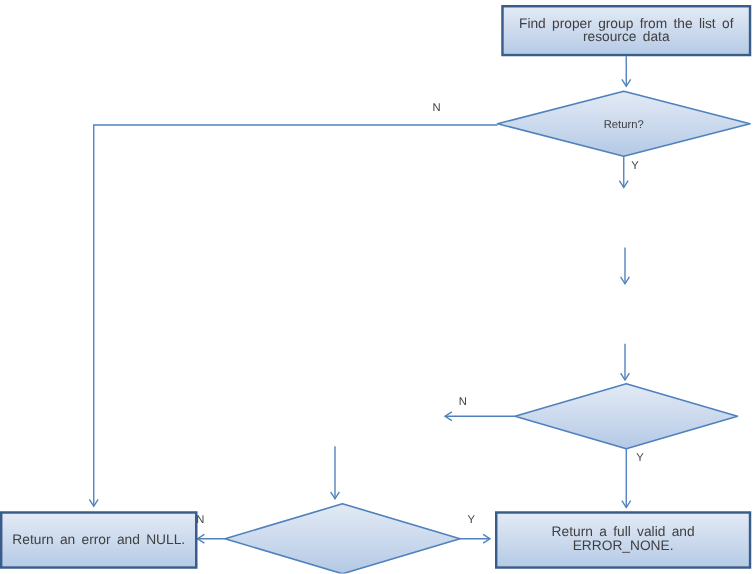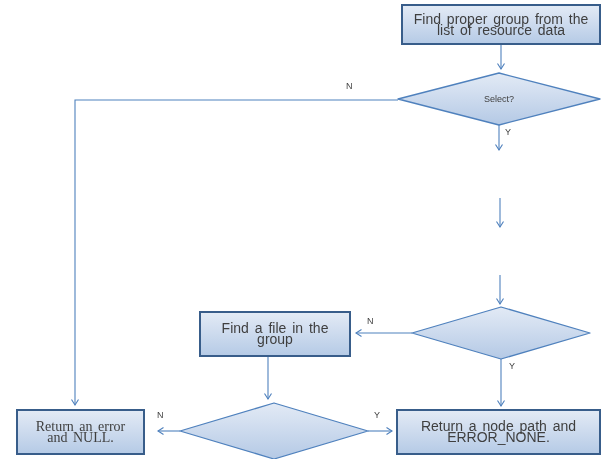--- a/index.html
+++ b/index.html
@@ -12,21 +12,21 @@
     color:#3f3f3f;
   }
   svg.layer{position:absolute;left:0;top:0;width:604px;height:459px;}
   .node-box{
     position:absolute;
     box-sizing:border-box;
     border:2px solid #385d8a;
     background:linear-gradient(to bottom,#e2eaf5 0%,#d3dff0 35%,#b6cbe6 100%);
     display:flex;align-items:center;justify-content:center;
     text-align:center;
-    font-size:14px;line-height:11px;
+    font-size:11px;line-height:11px;
     word-spacing:2px;
     padding:1px 6px;
   }
   .diamond-label{
     position:absolute;
     display:flex;align-items:center;justify-content:center;
     text-align:center;
     font-size:9px;line-height:11px;
     word-spacing:2px;
     pointer-events:none;
@@ -71,27 +71,26 @@
       <polygon points="398,99 499,73 600,99 499,125"></polygon>
       <polygon points="412,333 501,307 590,333 501,359"></polygon>
       <polygon points="180,431 274,403 368,431 274,459"></polygon>
     </g>
   </svg>
 
   <div class="node-box" style="left:401px;top:4px;width:200px;height:41px;">Find proper group from the list of resource data</div>
 
 
 
-  <div class="node-box" style="left:199px;top:311px;width:152px;height:46px;">Find a file in the group</div>
 
-  <div class="node-box" style="left:16px;top:409px;width:129px;height:46px;font-family:Liberation Serif, serif;">Return an error and NULL.</div>
+  <div class="node-box" style="left:0;top:409px;width:158px;height:46px;">Return an error and NULL.</div>
 
-  <div class="node-box" style="left:396px;top:409px;width:205px;height:46px;">Return a node path and ERROR_NONE.</div>
+  <div class="node-box" style="left:396px;top:409px;width:205px;height:46px;">Return a full valid and ERROR_NONE.</div>
 
-  <div class="diamond-label" style="left:439px;top:88px;width:120px;height:22px;">Select?</div>
+  <div class="diamond-label" style="left:439px;top:88px;width:120px;height:22px;">Return?</div>
 
 
 
   <div class="edge-label" style="left:346px;top:81px;">N</div>
   <div class="edge-label" style="left:505px;top:127px;">Y</div>
   <div class="edge-label" style="left:367px;top:316px;">N</div>
   <div class="edge-label" style="left:509px;top:361px;">Y</div>
   <div class="edge-label" style="left:157px;top:410px;">N</div>
   <div class="edge-label" style="left:374px;top:410px;">Y</div>
 

